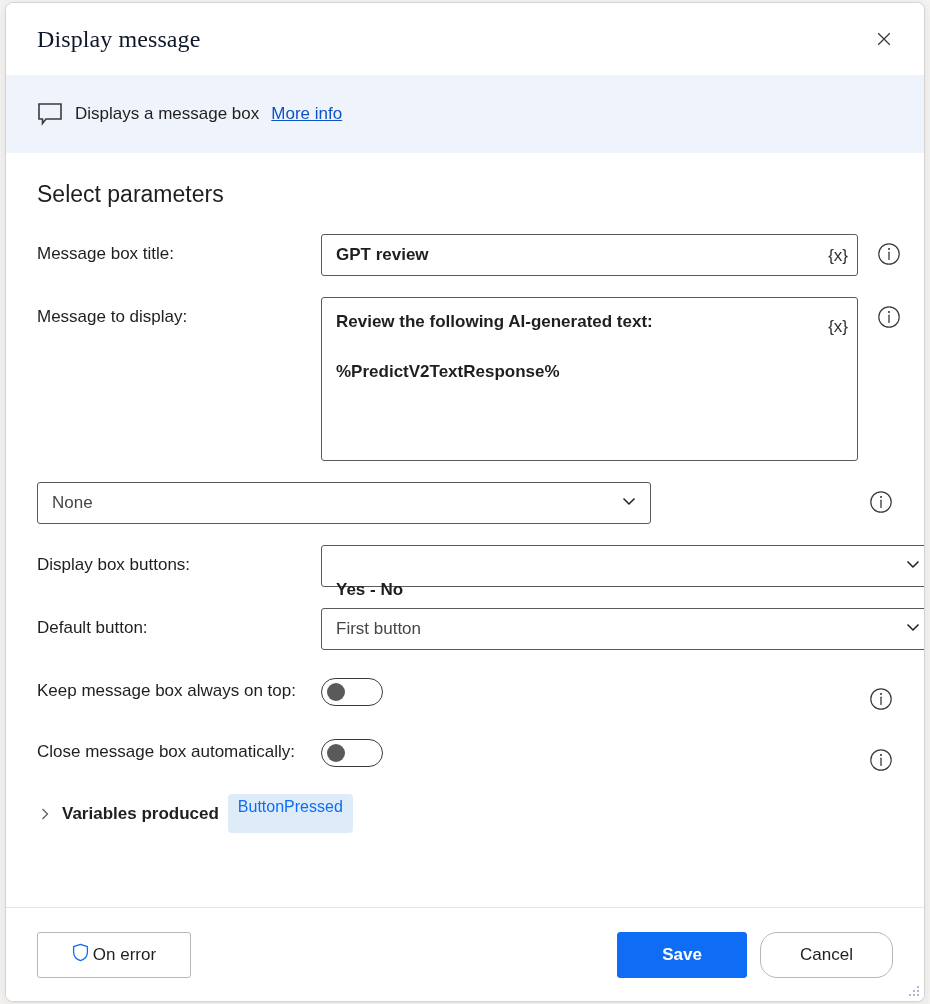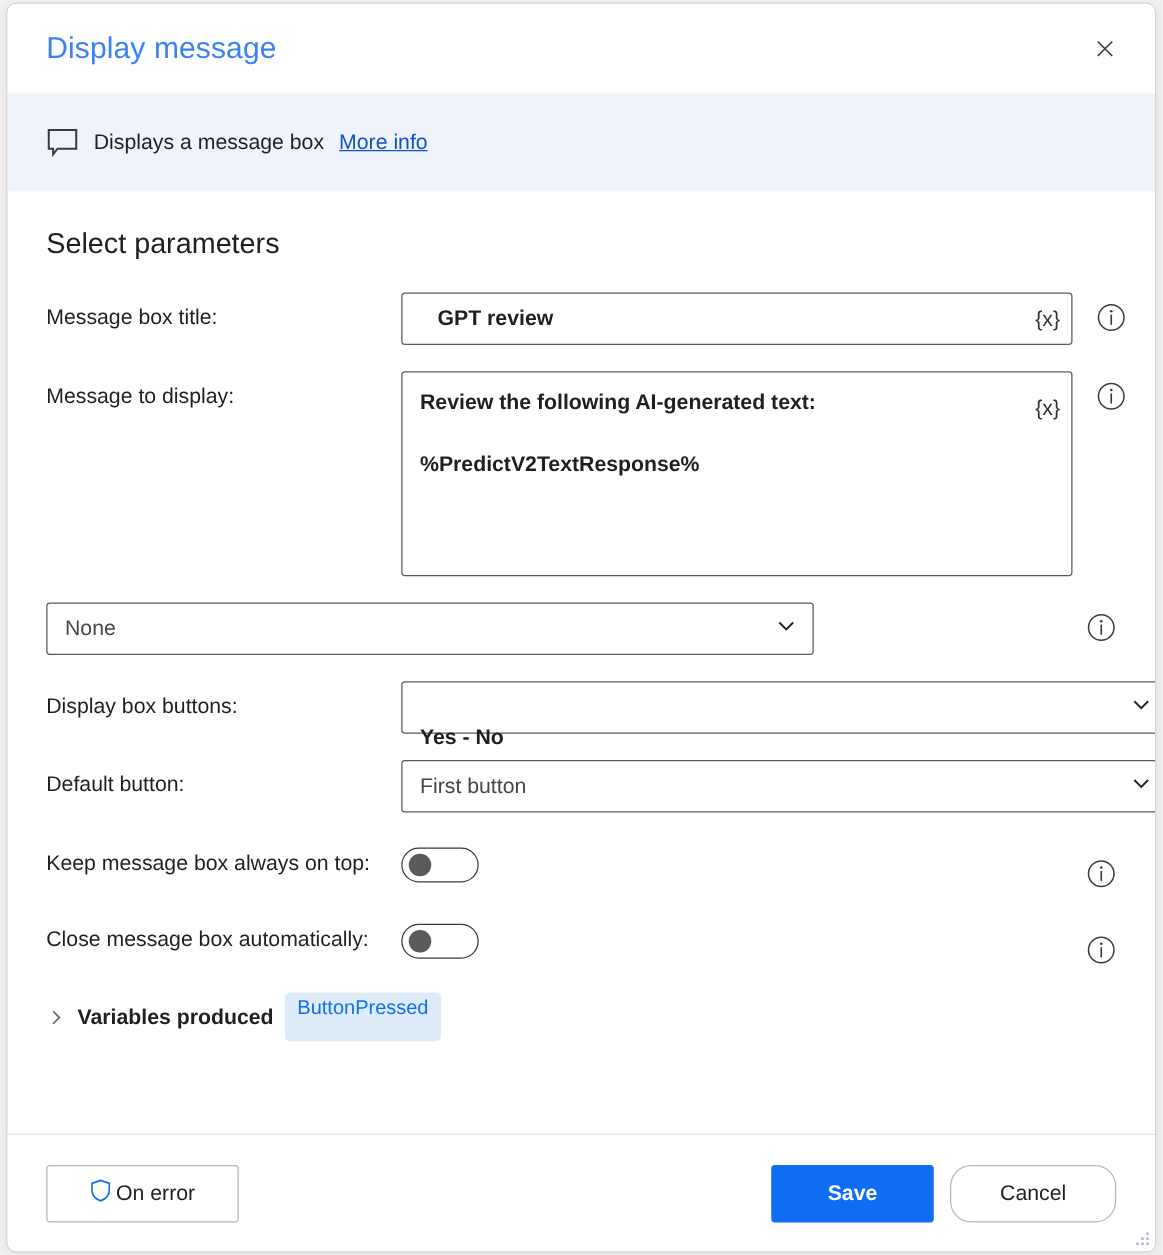--- a/index.html
+++ b/index.html
@@ -31,23 +31,24 @@
   .titlebar {
     height: 72px;
     flex: 0 0 72px;
     display: flex;
     align-items: center;
     padding: 0 18px 0 31px;
     background: #ffffff;
   }
   .title-text {
     font-size: 24px;
-    color: #3b82f6;
+    color: #0f172a;
     letter-spacing: .1px;
     flex: 1;
+    font-family: Liberation Serif, serif;
   }
   .close-btn {
     width: 44px;
     height: 44px;
     display: flex;
     align-items: center;
     justify-content: center;
     border: none;
     background: transparent;
     cursor: pointer;
@@ -116,21 +117,21 @@
   
   .txtfield {
     position: relative;
     width: 537px;
     height: 42px;
     border: 1px solid #5c5a58;
     border-radius: 3px;
     background: #fff;
     display: flex;
     align-items: center;
-    padding: 0 38px 0 28px;
+    padding: 0 38px 0 14px;
   }
   .txtfield .val {
     font-size: 17px;
     color: #201f1e;
     font-weight: 600;
     white-space: nowrap;
     overflow: hidden;
   }
   .xvar {
     position: absolute;

